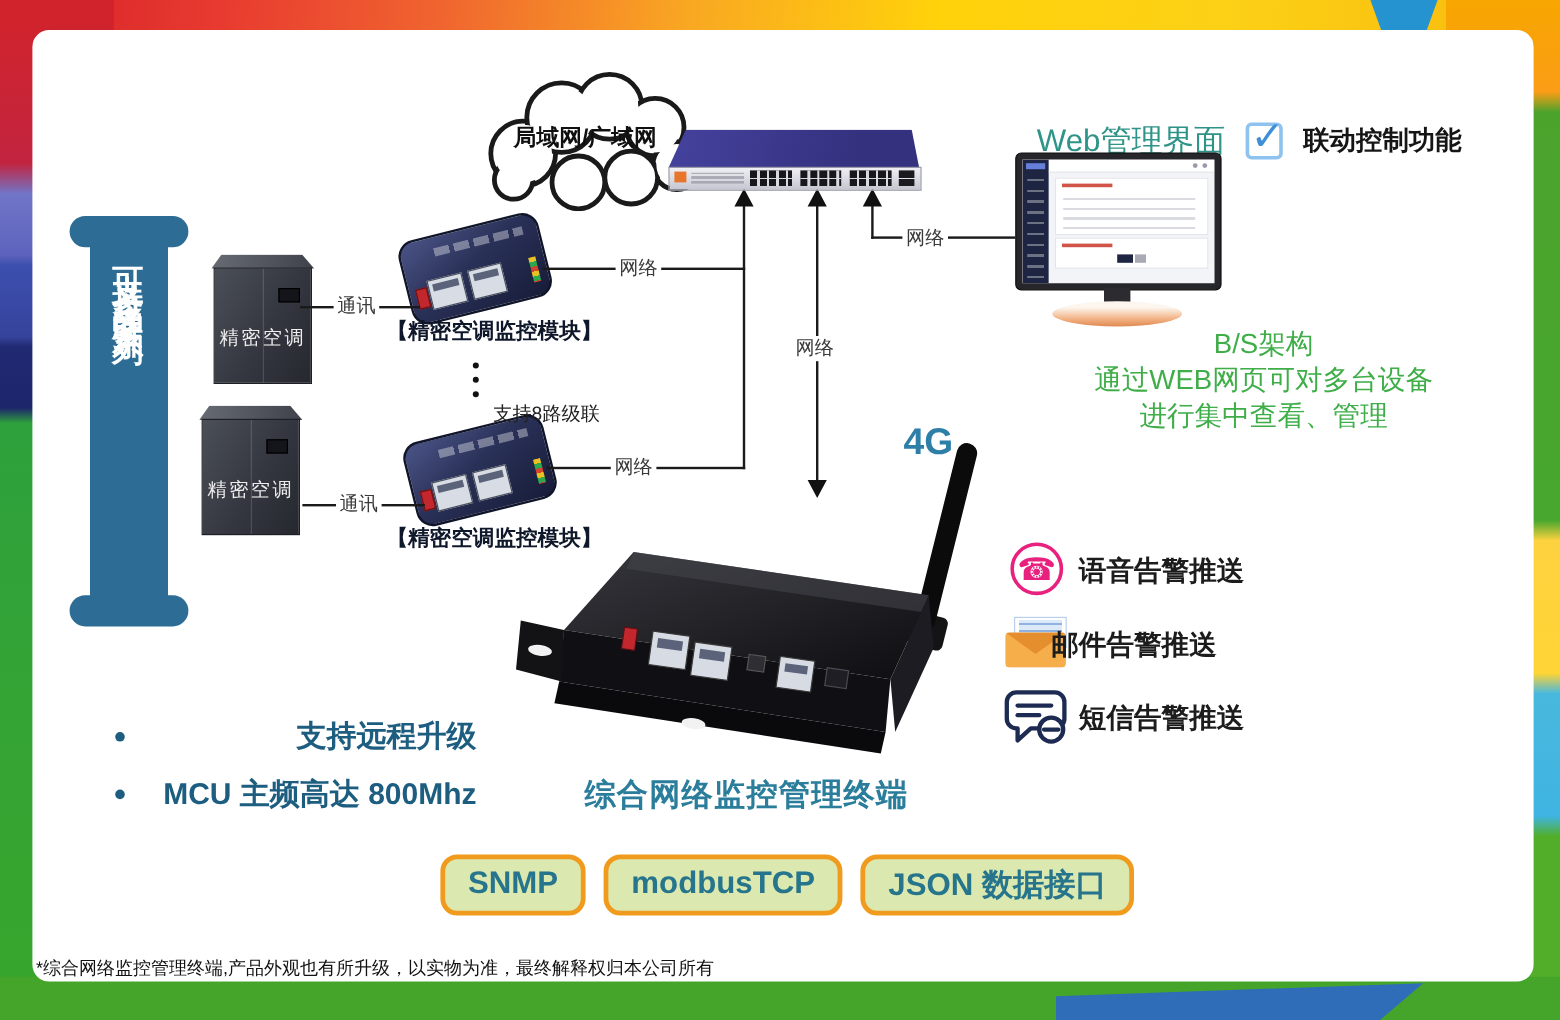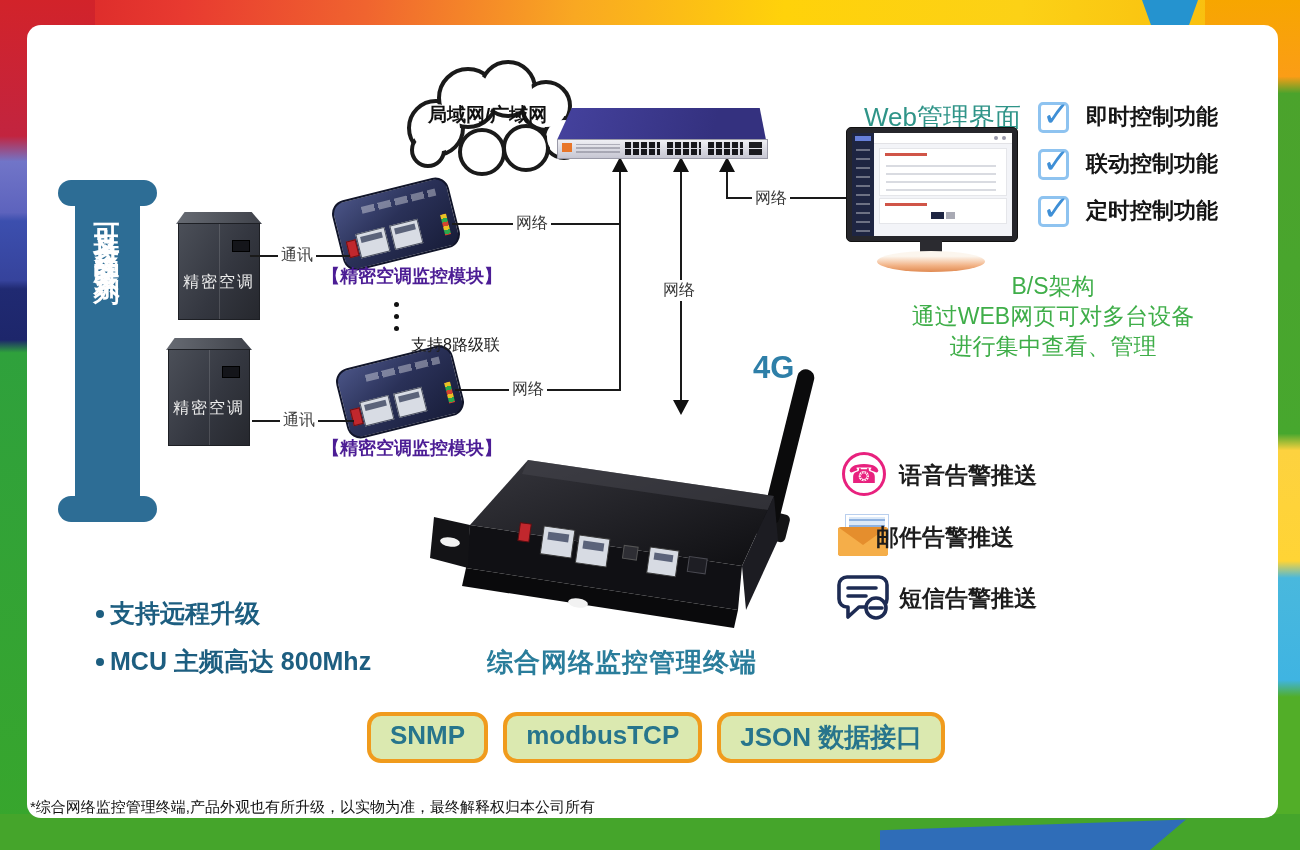--- a/index.html
+++ b/index.html
@@ -45,21 +45,21 @@
   .mod-body{position:absolute;inset:0;border-radius:14px;border:2px solid #11152a;
     background:linear-gradient(150deg,#4a5486 0%,#2a3158 45%,#171c38 100%);}
   .mod-text{position:absolute;top:9px;left:28px;right:12px;height:7px;opacity:.45;
     background:repeating-linear-gradient(90deg,rgba(255,255,255,.8) 0 13px,transparent 13px 17px);}
   .mod-ports{position:absolute;left:16px;bottom:9px;width:64px;height:25px;display:flex;gap:5px;}
   .mod-port{flex:1;background:#d8dce4;border:1px solid #4a4f5e;position:relative;}
   .mod-port::after{content:"";position:absolute;left:3px;right:3px;top:3px;height:6px;background:#5b637a;}
   .mod-btn{position:absolute;left:5px;bottom:12px;width:8px;height:15px;background:#c1272d;border:1px solid #6e1114;}
   .mod-leds{position:absolute;right:7px;bottom:11px;width:6px;height:21px;
     background:repeating-linear-gradient(#eac125 0 4px,#2da84c 4px 8px,#d2452f 8px 12px);}
-  .module-label{position:absolute;font-size:18px;font-weight:bold;color:#4c1d95;}
+  .module-label{position:absolute;font-size:18px;font-weight:bold;color:#0f172a;}
   #module1-label{left:322px;top:264px;} #module2-label{left:322px;top:436px;}
   
   #cascade-dots{left:394px;top:302px;width:5px;height:5px;border-radius:50%;background:#111;
     box-shadow:0 12px 0 #111,0 24px 0 #111;}
   #cascade-note{left:411px;top:306px;font-size:16px;color:#222;margin-top:29px;}
   
   #cloud{left:388px;top:56px;width:215px;height:120px;z-index:2;}
   #cloud-label{left:428px;top:102px;font-size:19px;font-weight:bold;color:#101010;z-index:2;}
   #switch{left:557px;top:108px;width:209px;height:50px;z-index:3;}
   .sw-top{position:absolute;left:0;top:0;width:100%;height:32px;
@@ -126,21 +126,21 @@
   #alert2-icon{left:838px;top:514px;width:50px;height:42px;}
   .mail-paper{position:absolute;left:7px;top:0;width:36px;height:20px;background:#dce9f8;
     border:1px solid #b9cfee;
     background-image:repeating-linear-gradient(0deg,#8fb2e0 0 2px,transparent 2px 6px);background-clip:content-box;padding:2px 3px;}
   .mail-env{position:absolute;left:0;bottom:0;width:50px;height:29px;background:#e58e2d;border-radius:3px;}
   .mail-pocket{position:absolute;left:0;bottom:0;width:50px;height:29px;border-radius:3px;background:#f5ae49;
     clip-path:polygon(0 0,50% 62%,100% 0,100% 100%,0 100%);}
   #alert3-icon{left:836px;top:574px;width:54px;height:52px;}
   
   #features{left:96px;top:597px;}
-  .feat{display:flex;align-items:center;gap:6px;font-size:25px;font-weight:bold;color:#1d5e80;margin-bottom:15px;}
+  .feat{display:flex;align-items:center;gap:32px;font-size:25px;font-weight:bold;color:#1d5e80;margin-bottom:15px;justify-content:space-between;}
   .feat-dot{width:8px;height:8px;border-radius:50%;background:#1d5e80;flex:0 0 auto;}
   #badges{left:367px;top:712px;display:flex;gap:15px;border-radius:10px;}
   .badge{background:#dbe9b0;border:4px solid #f09b1d;border-radius:14px;padding:4px 19px;
     font-size:26px;font-weight:bold;color:#27758c;white-space:nowrap;}
   #footnote{left:30px;top:798px;font-size:15px;color:#111;}
 </style>
 </head>
 <body>
 
 <div class="canvas">
@@ -288,29 +288,21 @@
           </div>
         </div>
       </div>
     </div>
     <div class="abs mon-neck"></div>
     <div class="abs mon-base"></div>
 
     <div class="abs" id="checklist">
       <div class="chk-row">
         <div class="cb"></div>
-        <div class="chk-label">即时控制功能</div>
-      </div>
-      <div class="chk-row">
-        <div class="cb"></div>
         <div class="chk-label">联动控制功能</div>
-      </div>
-      <div class="chk-row">
-        <div class="cb"></div>
-        <div class="chk-label">定时控制功能</div>
       </div>
     </div>
 
     <div class="abs" id="bs-text">
       <div>B/S架构</div>
       <div>通过WEB网页可对多台设备</div>
       <div>进行集中查看、管理</div>
     </div>
 
     <div class="abs" id="g4">4G</div>

